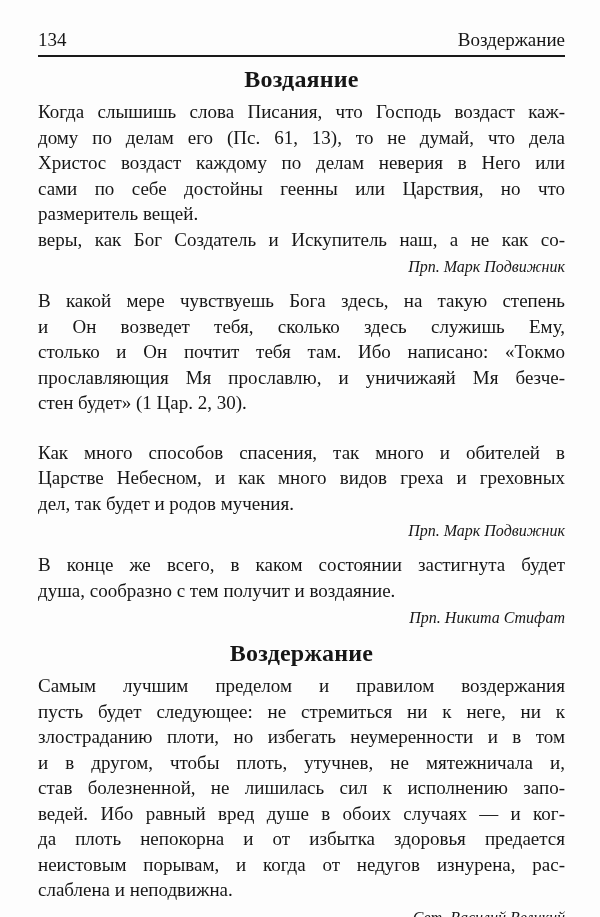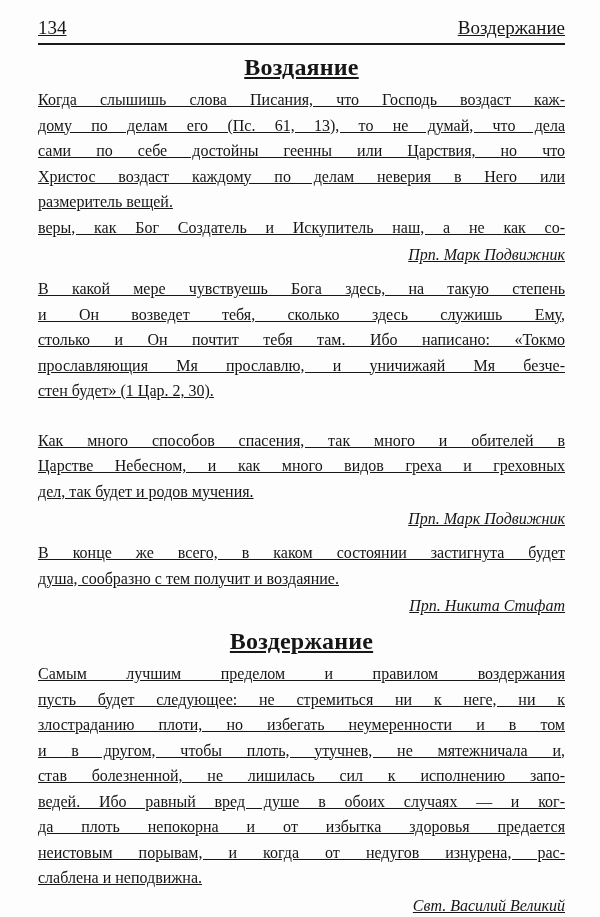--- a/index.html
+++ b/index.html
@@ -11,22 +11,21 @@
   }
   body {
     background: #fdfdfd;
     color: #161616;
     font-family: "Liberation Serif", "DejaVu Serif", serif;
   }
   .page {
     box-sizing: border-box;
     width: 600px;
     height: 917px;
-    padding: 16px 35px 0 38px;
-    text-decoration: underline;
+    padding: 28px 35px 0 38px;
   }
   .running-header {
     display: flex;
     justify-content: space-between;
     align-items: baseline;
     font-size: 19px;
     line-height: 24px;
     padding-bottom: 3px;
     border-bottom: 2px solid #1a1a1a;
   }
@@ -34,21 +33,21 @@
     margin: 8px 0 6px 0;
     text-align: center;
     font-size: 24px;
     line-height: 28px;
     font-weight: bold;
     letter-spacing: 0.2px;
   }
   .block { margin: 0 0 10px 0; }
   .block.no-attr { margin-bottom: 24px; }
   .paragraph {
-    font-size: 16px;
+    font-size: 19px;
     line-height: 25.5px;
   }
   .line {
     text-align: justify;
     text-align-last: justify;
   }
   .line.last {
     text-align: justify;
     text-align-last: left;
   }
@@ -68,22 +67,22 @@
     <span>134</span>
     <span>Воздержание</span>
   </div>
   <main>
       <section>
         <h2 class="heading">Воздаяние</h2>
         <div class="block">
           <div class="paragraph">
             <div class="line">Когда слышишь слова Писания, что Господь воздаст каж-</div>
             <div class="line">дому по делам его (Пс. 61, 13), то не думай, что дела</div>
+            <div class="line">Христос воздаст каждому по делам неверия в Него или</div>
             <div class="line">сами по себе достойны геенны или Царствия, но что</div>
-            <div class="line">Христос воздаст каждому по делам неверия в Него или</div>
             <div class="line last">размеритель вещей.</div>
             <div class="line">веры, как Бог Создатель и Искупитель наш, а не как со-</div>
           </div>
           <div class="attribution">Прп. Марк Подвижник</div>
         </div>
         <div class="block no-attr">
           <div class="paragraph">
             <div class="line">В какой мере чувствуешь Бога здесь, на такую степень</div>
             <div class="line">и Он возведет тебя, сколько здесь служишь Ему,</div>
             <div class="line">столько и Он почтит тебя там. Ибо написано: «Токмо</div>

